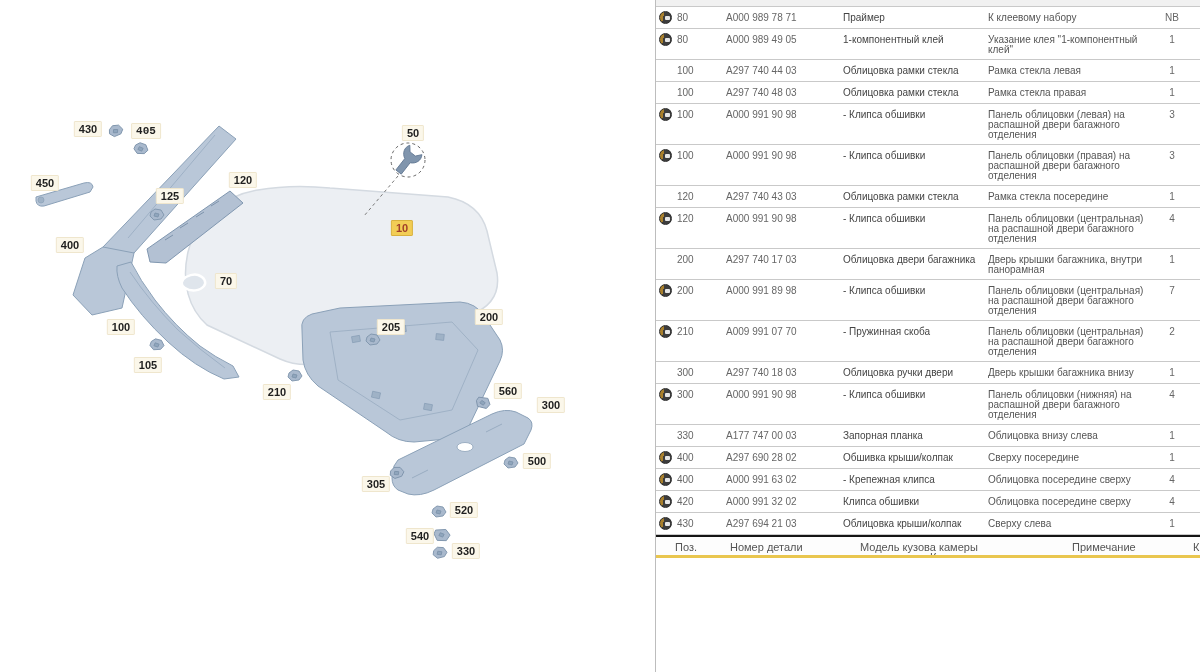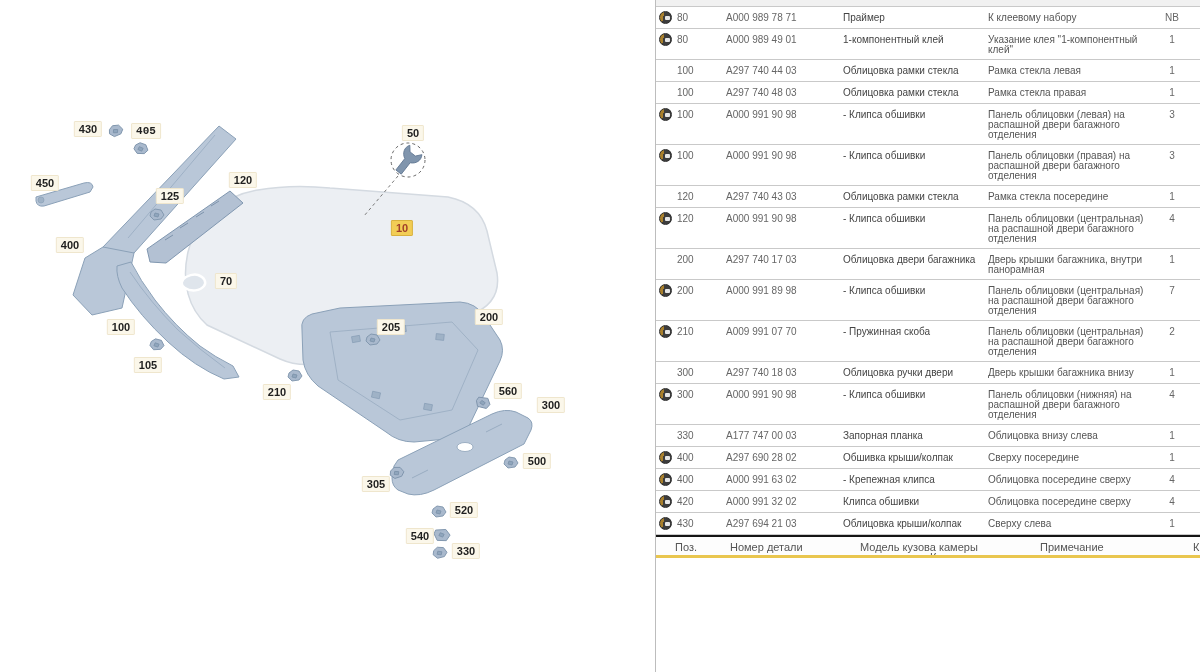--- a/index.html
+++ b/index.html
@@ -186,21 +186,21 @@
     <span class="cell-desc">Праймер</span>
     <span class="cell-note">К клеевому набору</span>
     <span class="cell-qty">NB</span>
   </div>
 
   <div class="row">
     <span class="cell-badge">
             <span class="badge"></span>
           </span>
     <span class="cell-pos">80</span>
-    <span class="cell-pn">A000 989 49 01</span>
+    <span class="cell-pn">A000 989 49 05</span>
     <span class="cell-desc">1-компонентный клей</span>
     <span class="cell-note">Указание клея "1-компонентный клей"</span>
     <span class="cell-qty">1</span>
   </div>
 
   <div class="row">
     <span class="cell-badge">
             <span class="badge" style="visibility: hidden;"></span>
           </span>
     <span class="cell-pos">100</span>
@@ -374,20 +374,20 @@
     <span class="cell-note">Сверху слева</span>
     <span class="cell-qty">1</span>
   </div>
 </div>
     <div class="footer-header">
       <div id="hcells">
           <span class="hcell" style="left: 19px;">Поз.</span>
           <span class="hcell" style="left: 74px;">Номер детали</span>
           <span class="hcell" style="left: 204px;">Модель кузова камеры</span>
           <span class="hcell" style="left: 274px; margin-top: 10px;">Комплектация</span>
-          <span class="hcell" style="left: 384px;">Примечание</span>
+          <span class="hcell" style="left: 416px;">Примечание</span>
           <span class="hcell" style="left: 537px;">Количество</span>
         </div>
     </div>
     <div class="yellow-bar"></div>
   </div>
 
 </div>
 
 </body></html>

